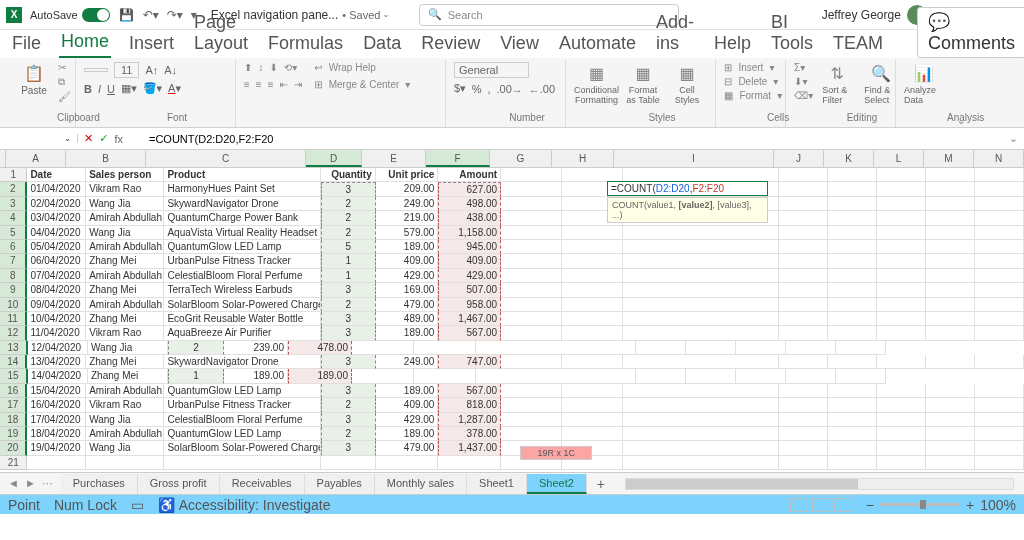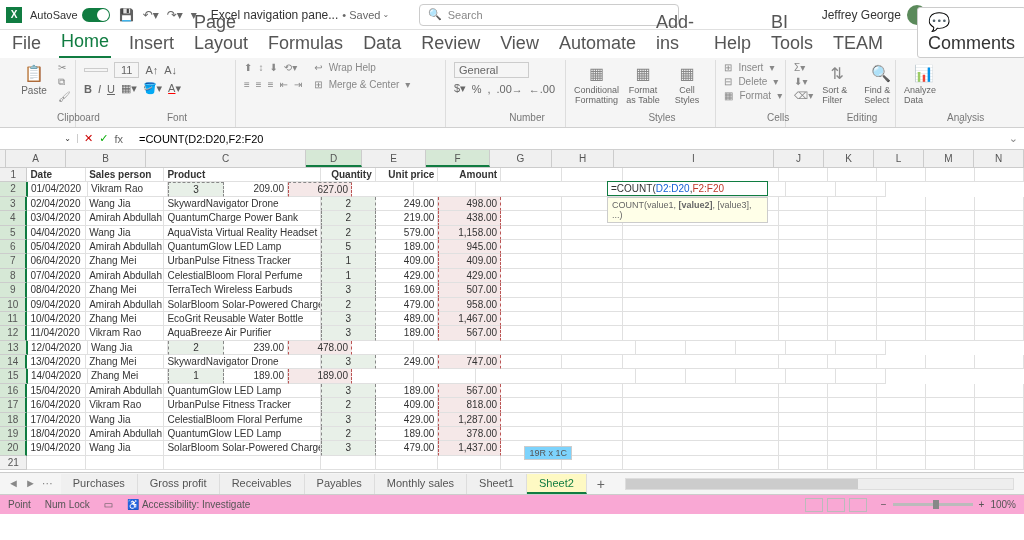--- a/index.html
+++ b/index.html
@@ -36,21 +36,21 @@
 .ribbon-icon { font-size: 16px; color: #888; }
 .ribbon-small { display: flex; flex-direction: column; gap: 3px; font-size: 10px; color: #888; }
 .ribbon-small-row { display: flex; gap: 6px; align-items: center; }
 .ribbon-collapse { width: 20px; display: flex; align-items: flex-end; justify-content: center; color: #888; font-size: 11px; }
 
 .namebox-row { height: 22px; display: flex; align-items: center; border-bottom: 1px solid #d0d0d0; font-size: 11px; }
 .namebox { width: 78px; border-right: 1px solid #ccc; padding: 0 6px; display: flex; align-items: center; justify-content: space-between; }
 .fx-btns { display: flex; gap: 6px; padding: 0 6px; align-items: center; }
 .fx-btns .cancel { color: #c00; }
 .fx-btns .accept { color: #0a0; }
-.fx-label { color: #666; margin-right: 6px; }
+.fx-label { color: #666; margin-right: 16px; }
 .formula-input { flex: 1; padding: 0 4px; }
 .formula-input .func { color: #000; }
 
 .grid-area { position: relative; height: 322px; overflow: hidden; }
 .col-headers { display: flex; height: 18px; background: #f0f0f0; border-bottom: 1px solid #ccc; }
 .corner { width: 28px; border-right: 1px solid #ccc; background: #f0f0f0; }
 .col-h { border-right: 1px solid #ccc; text-align: center; font-size: 10px; color: #555; line-height: 18px; }
 .col-h.sel { background: #d6e8d6; border-bottom: 2px solid #107c41; }
 .grid-body { height: 304px; overflow: hidden; position: relative; }
 .row { display: flex; height: 14.4px; }
@@ -66,31 +66,31 @@
 
 .wA { width: 60px; } .wB { width: 80px; } .wC { width: 160px; } .wD { width: 56px; } .wE { width: 64px; } .wF { width: 64px; }
 .wG { width: 62px; } .wH { width: 62px; } .wI { width: 160px; } .wJ { width: 50px; } .wK { width: 50px; } .wL { width: 50px; } .wM { width: 50px; } .wN { width: 50px; }
 
 .floating-formula { position: absolute; left: 607px; top: 31px; width: 161px; }
 .floating-formula .box { border: 1.5px solid #107c41; background: #fff; padding: 1px 3px; font-size: 10px; }
 .floating-formula .hint { background: #ffffe8; border: 1px solid #ccc; font-size: 9px; padding: 2px 4px; color: #666; margin-top: 1px; }
 .floating-formula .range1 { color: #1560d4; }
 .floating-formula .range2 { color: #c0392b; }
 
-.size-hint { position: absolute; right: 452px; top: 296px; background: #7dd3fc; border: 1px solid #ccc; font-size: 9px; padding: 1px 4px; color: #555; }
+.size-hint { position: absolute; right: 432px; top: 296px; background: #fca5a5; border: 1px solid #ccc; font-size: 9px; padding: 1px 16px; color: #555; }
 
 .sheet-tabs { height: 22px; border-top: 1px solid #ccc; display: flex; align-items: center; font-size: 11px; background: #f5f5f5; }
 .sheet-nav { display: flex; gap: 6px; padding: 0 8px; color: #888; }
 .sheet-tab { padding: 3px 12px; border-right: 1px solid #ddd; color: #555; background: #f0f0f0; cursor: pointer; }
-.sheet-tab.active { background: #fef9c3; border-bottom: 2px solid #107c41; color: #107c41; }
+.sheet-tab.active { background: #7dd3fc; border-bottom: 2px solid #107c41; color: #107c41; }
 .add-sheet { padding: 0 10px; font-size: 14px; color: #666; }
 .hscroll { flex: 1; margin: 0 10px; height: 12px; background: #eee; position: relative; border: 1px solid #ddd; }
 .hscroll .thumb { position: absolute; left: 0; width: 60%; height: 100%; background: #ccc; }
 
-.statusbar { height: 20px; background: #f9a8d4; border-top: 1px solid #ccc; display: flex; align-items: center; padding: 0 8px; font-size: 10px; color: #555; gap: 14px; }
+.statusbar { height: 20px; background: #7dd3fc; border-top: 1px solid #ccc; display: flex; align-items: center; padding: 0 8px; font-size: 14px; color: #555; gap: 14px; }
 .statusbar .spacer { flex: 1; }
 .view-btns { display: flex; gap: 4px; }
 .view-btn { width: 18px; height: 14px; border: 1px solid #bbb; }
 .zoom { display: flex; align-items: center; gap: 6px; }
 .zoom-slider { width: 80px; height: 3px; background: #bbb; position: relative; }
 .zoom-slider::after { content: ""; position: absolute; left: 50%; top: -3px; width: 6px; height: 9px; background: #888; }
 </style>
 </head>
 <body>
 
@@ -324,20 +324,21 @@
         <div class="cell wJ"></div>
         <div class="cell wK"></div>
         <div class="cell wL"></div>
         <div class="cell wM"></div>
         <div class="cell wN"></div>
       </div>
       <div class="row">
         <div class="row-h sel">2</div>
         <div class="cell wA">01/04/2020</div>
         <div class="cell wB">Vikram Rao</div>
+        <div class="cell wC">HarmonyHues Paint Set</div>
         <div class="cell wD center sel-d">3</div>
         <div class="cell wE num">209.00</div>
         <div class="cell wF num sel-f">627.00</div>
         <div class="cell wG"></div>
         <div class="cell wH"></div>
         <div class="cell wI"></div>
         <div class="cell wJ"></div>
         <div class="cell wK"></div>
         <div class="cell wL"></div>
         <div class="cell wM"></div>

